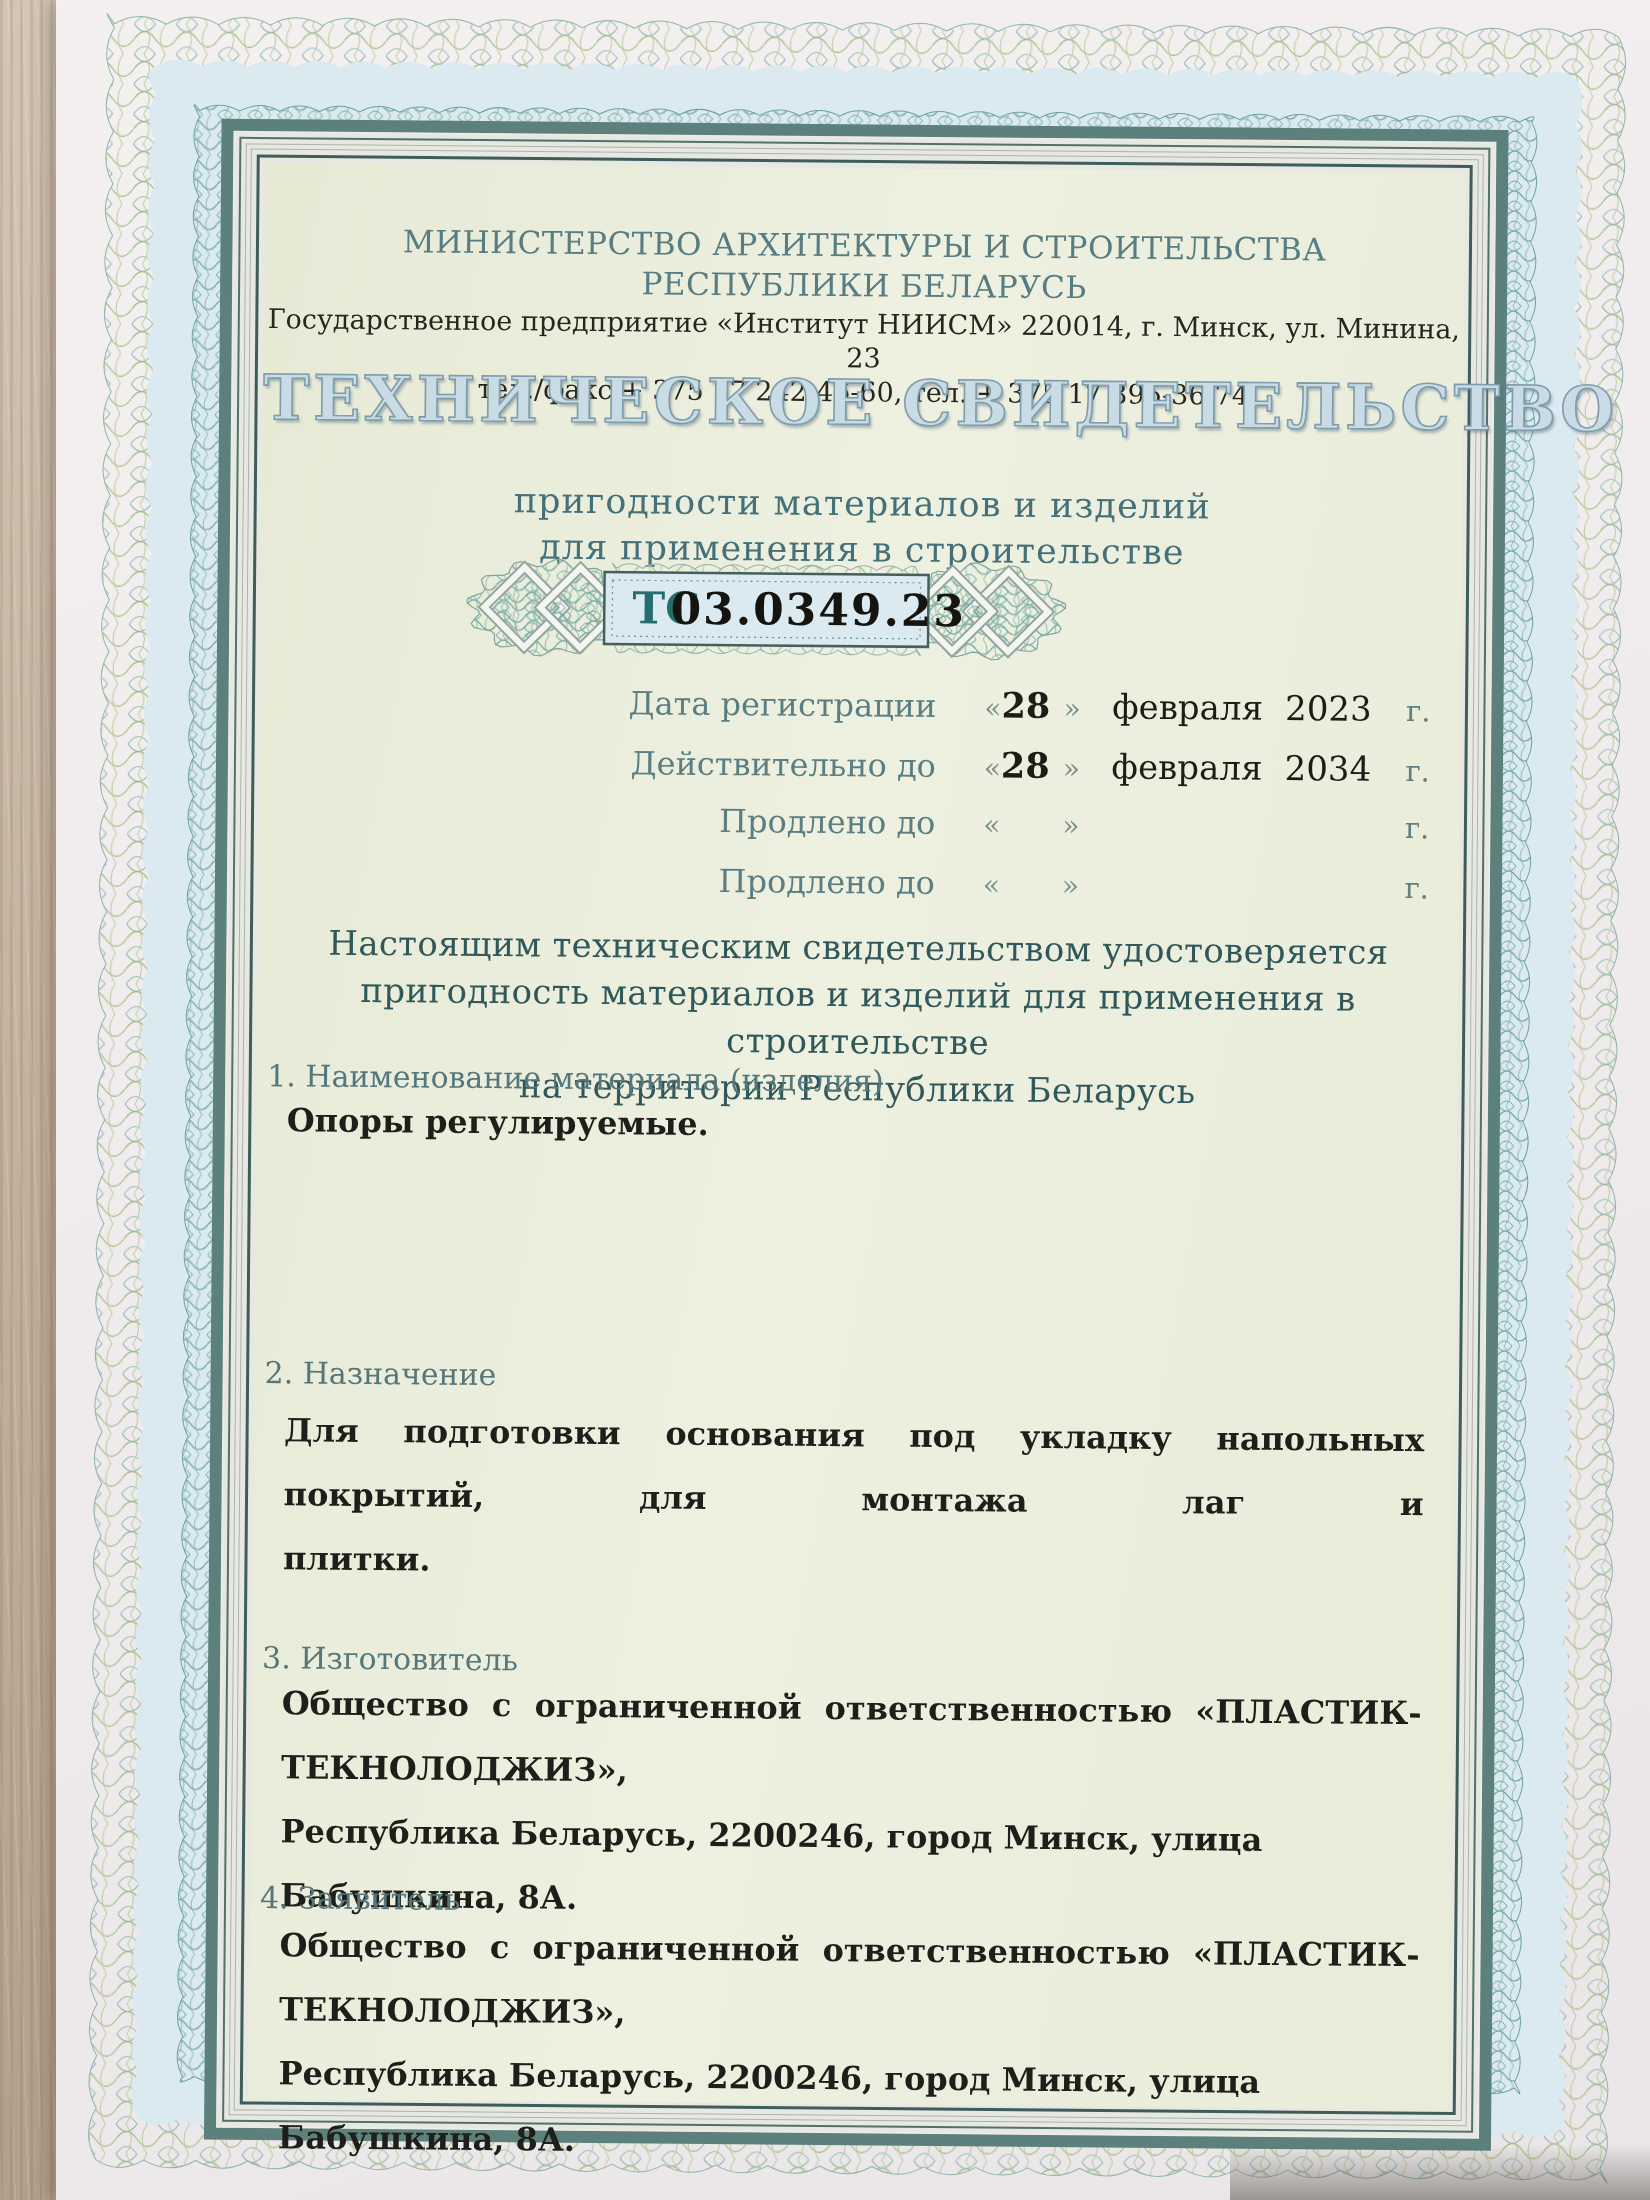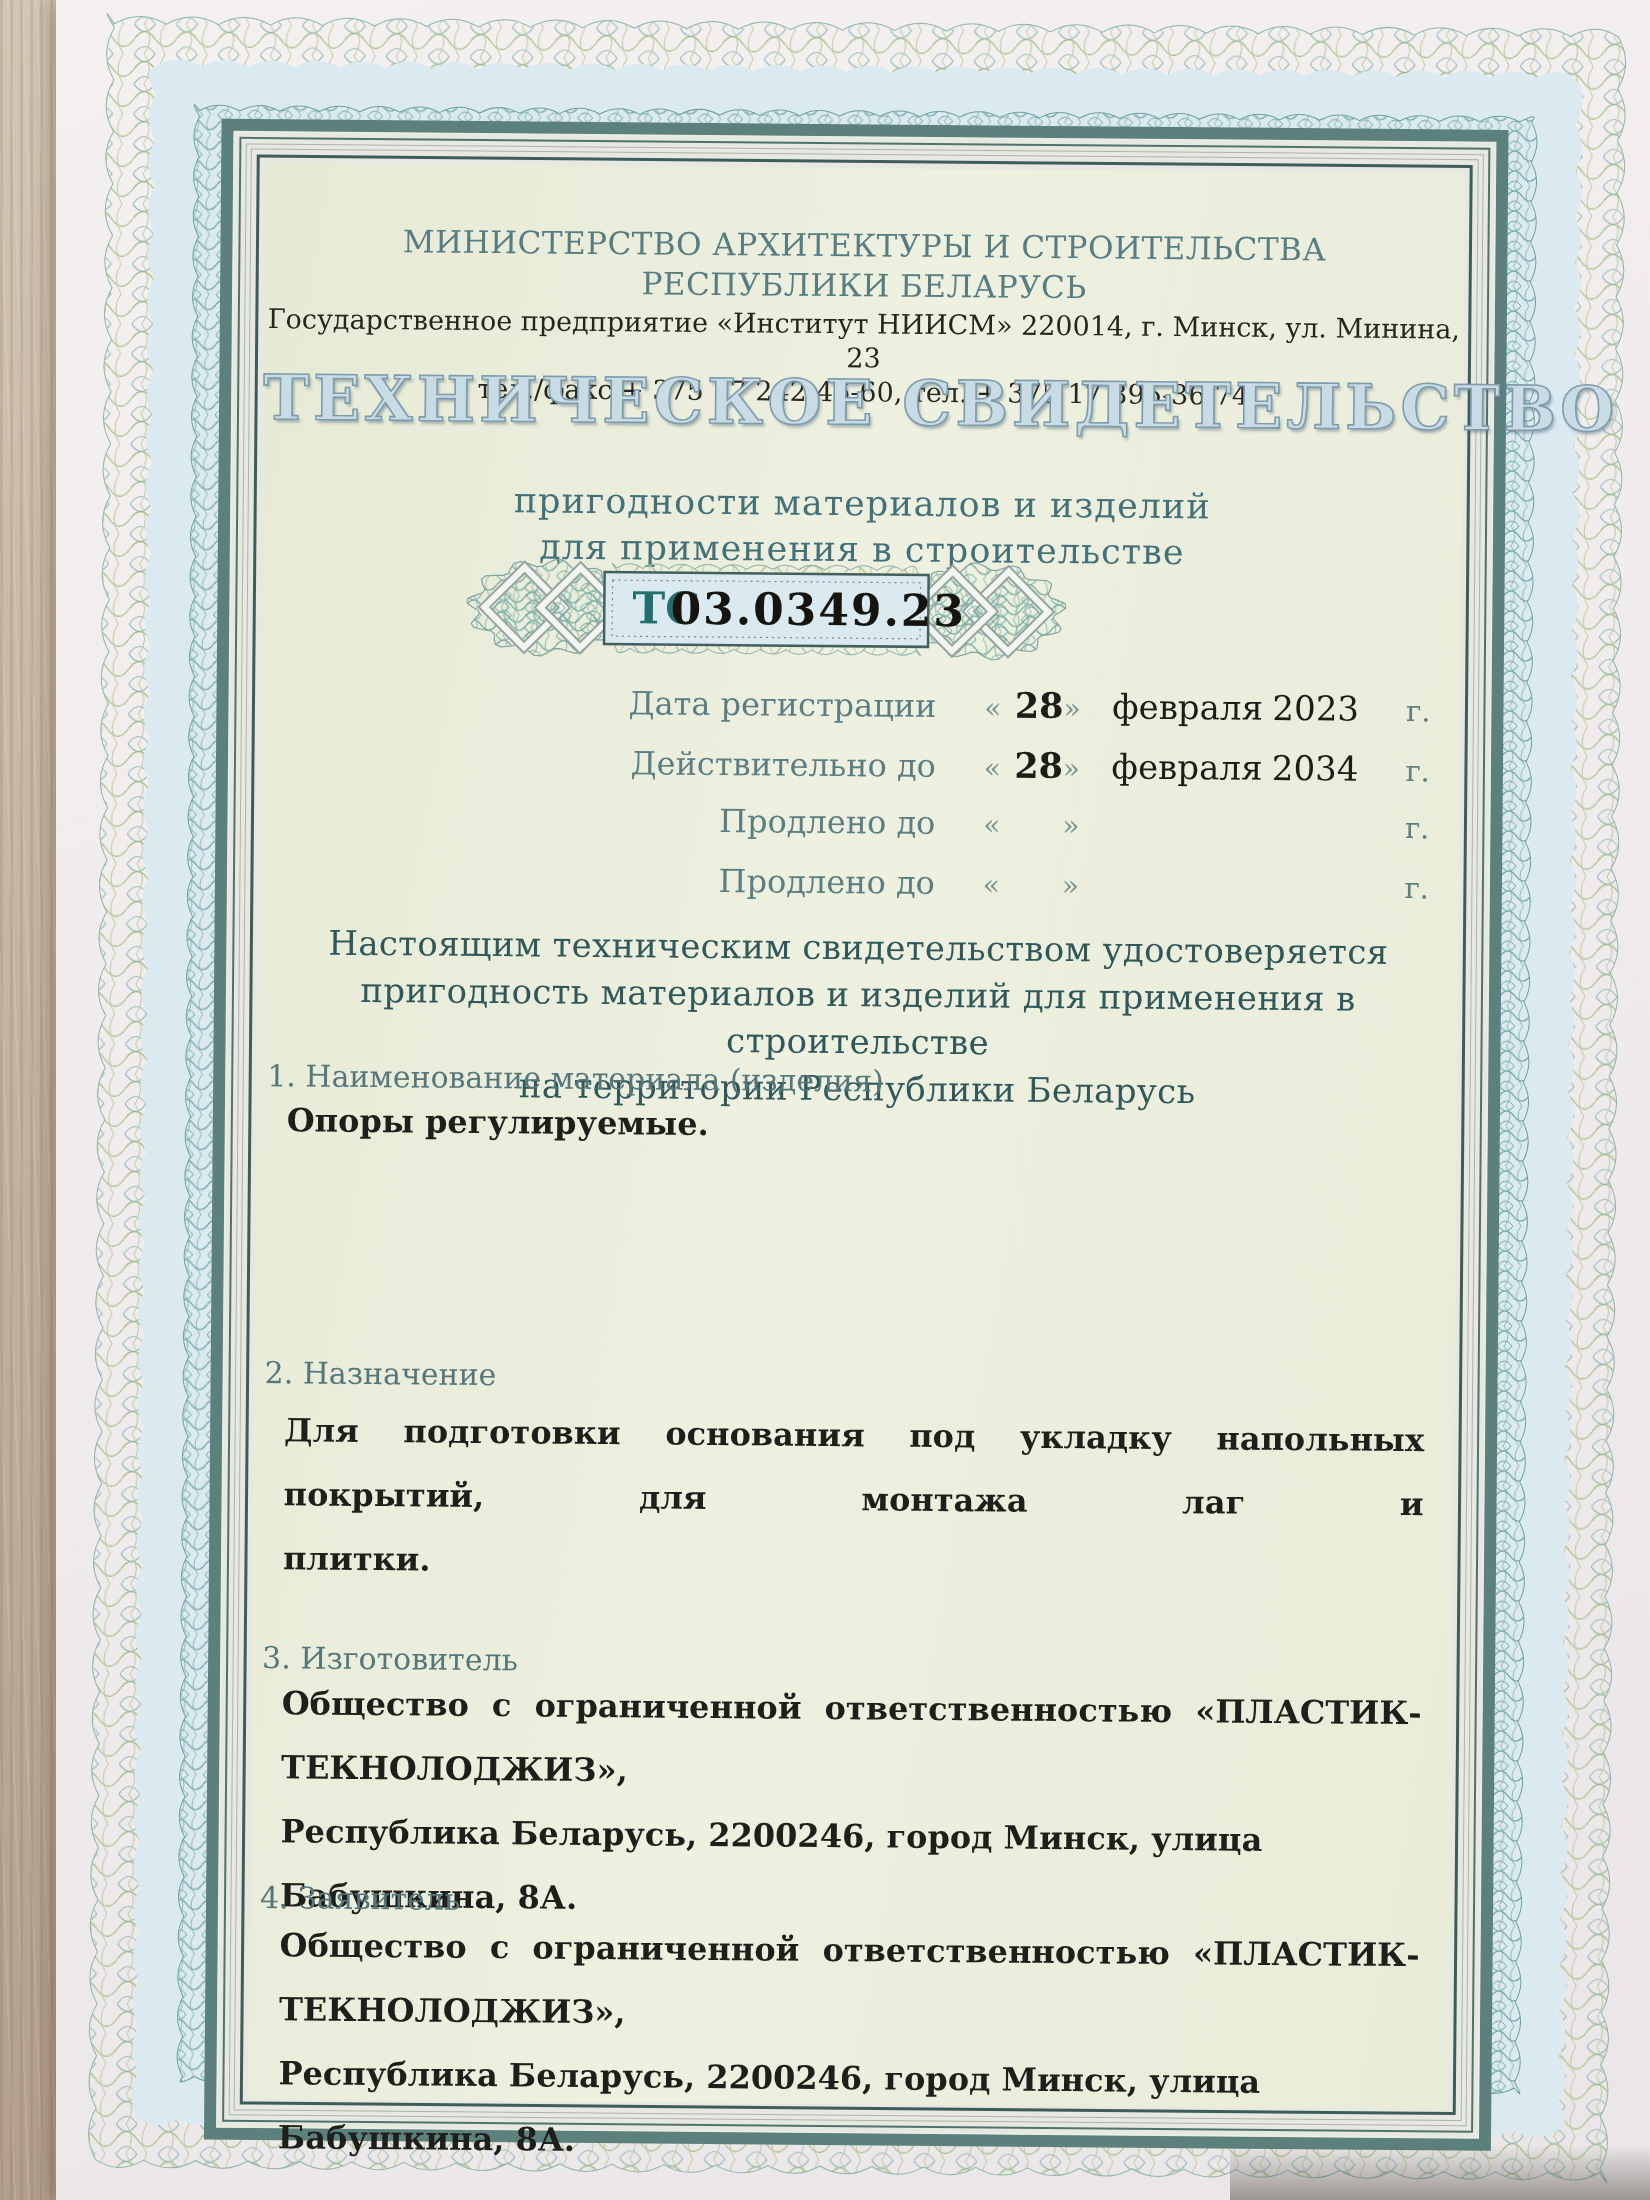--- a/index.html
+++ b/index.html
@@ -43,24 +43,24 @@
     text-shadow:2px 3px 3px rgba(70,100,120,.45);
   }
   .subtitle{color:#447179;font-size:35px;line-height:46px;letter-spacing:1px;}
   #badge-wrap{position:absolute;top:390px;left:50%;transform:translateX(calc(-50% - 95px));}
   .badge-ts{fill:#226f6d;font:bold 44px "DejaVu Serif",serif;}
   .badge-num{fill:#15140f;font:bold 44px "DejaVu Serif",serif;letter-spacing:2px;}
   #dates{position:absolute;top:515px;left:0;right:0;padding:0 30px;}
   .drow{display:flex;align-items:baseline;height:60px;}
   .dlabel{flex:1;text-align:right;color:#5a7e82;font-size:32px;padding-right:26px;}
   .dquote{color:#7c928f;font-size:28px;}
-  .dday{display:inline-block;min-width:62px;text-align:right;color:#1d1d18;font-size:35px;font-weight:bold;}
+  .dday{display:inline-block;min-width:62px;text-align:left;color:#1d1d18;font-size:35px;font-weight:bold;}
   .dcell-day{width:140px;text-align:center;}
   .dcell-month{width:170px;text-align:center;color:#1d1d18;font-size:34px;}
-  .dcell-year{width:112px;color:#1d1d18;font-size:34px;}
+  .dcell-year{width:112px;text-align:center;color:#1d1d18;font-size:34px;}
   .dcell-g{width:46px;text-align:right;color:#5f7f81;font-size:29px;}
   .statement{color:#30585b;font-size:34px;line-height:47px;letter-spacing:.3px;}
   .sec-head{color:#55777c;font-size:30px;padding-left:10px;}
   .sec-body{font-size:32px;font-weight:bold;color:#1e1f1a;line-height:64px;}
   .just{text-align:justify;text-align-last:justify;}
 </style>
 </head>
 <body>
 
 <div id="wood"></div>

